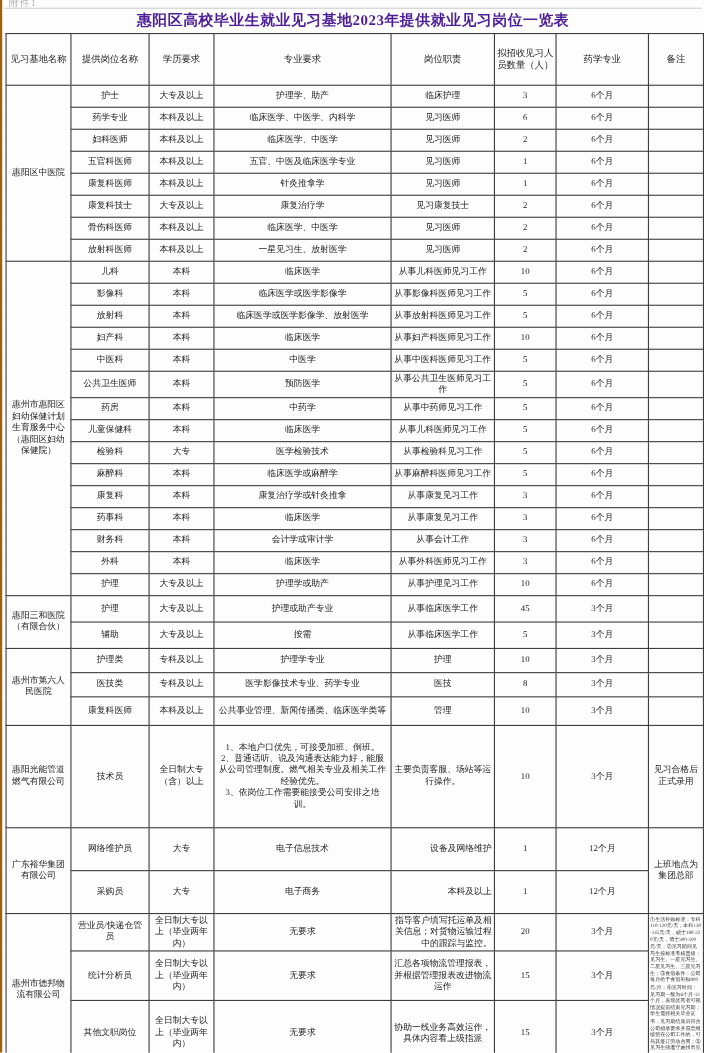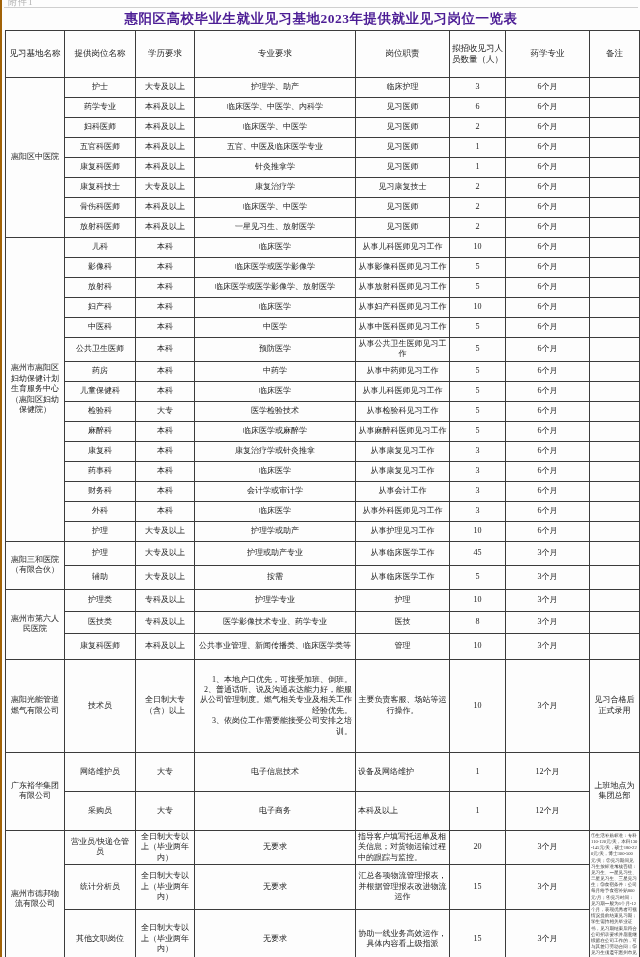--- a/index.html
+++ b/index.html
@@ -12,22 +12,22 @@
   th{font-size:8.5px;height:44px;}
   tr.h19 td{height:17px;}
   tr.h23 td{height:21px;}
   tr.h21 td{height:19px;}
   tr.h25 td{height:23px;}
   tr.h90 td{height:88px;}
   tr.h38 td{height:36px;}
   tr.h30 td{height:28px;}
   tr.h44 td{height:42px;}
   tr.h58 td{height:56px;}
-  td.left{text-align:left;margin-left:32px;}
-  td.pre{white-space:pre-line;text-align:right;padding:2px 3px;}
+  td.left{text-align:right;margin-left:32px;}
+  td.pre{white-space:pre-line;text-align:center;padding:2px 3px;}
   td.tiny{font-size:4.6px;line-height:1.35;text-align:left;vertical-align:top;padding:2px 1px;color:#333;word-break:break-all;}
 </style>
 </head>
 <body>
 
 <div class="page">
   <div class="attach">附件1</div>
   <div class="titlebar">惠阳区高校毕业生就业见习基地2023年提供就业见习岗位一览表</div>
 
   <table>

